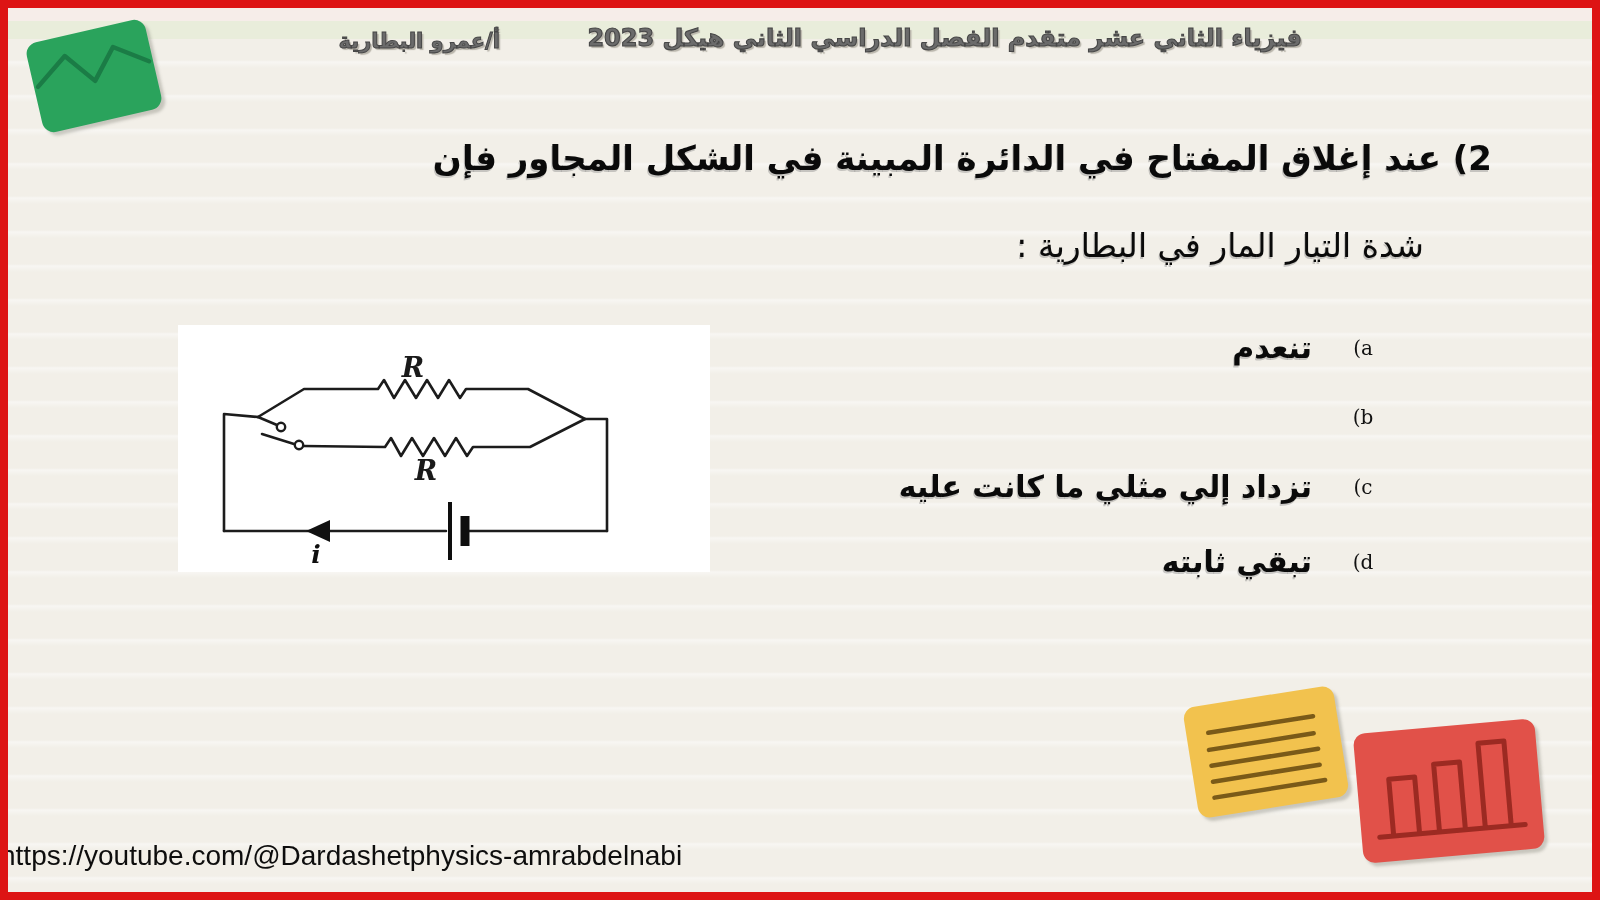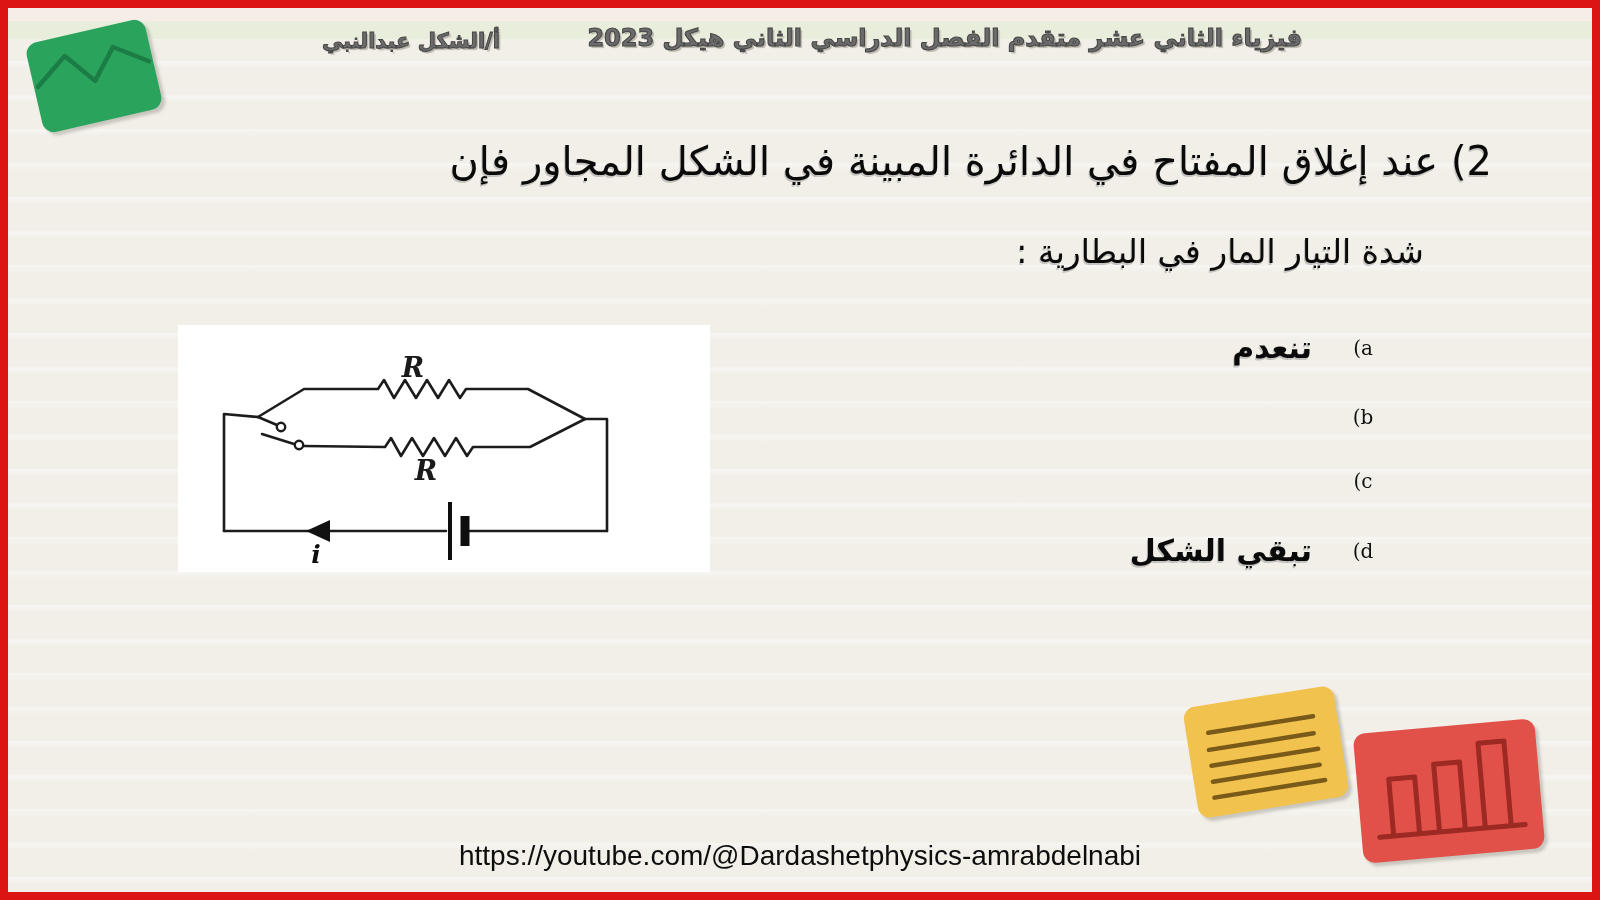--- a/index.html
+++ b/index.html
@@ -26,21 +26,21 @@
   .header-teacher{
     position:absolute;top:29px;right:1100px;direction:rtl;
     font-size:21px;font-weight:bold;color:#6b6b6b;
     -webkit-text-stroke:1px #474747;
     text-shadow:2px 2px 1px #b9b5ab;
     white-space:nowrap;
   }
 
   
   .question{position:absolute;top:138px;right:108px;direction:rtl;text-align:right;color:#0a0a0a;}
-  .q-line1{font-size:40px;font-weight:normal;white-space:nowrap;
+  .q-line1{font-size:34px;font-weight:bold;white-space:nowrap;
     text-shadow:-1px 2px 0 rgba(125,125,125,0.38);}
   .q-line2{font-size:33px;font-weight:normal;white-space:nowrap;margin-top:48px;padding-left:0;
     margin-left:0;margin-right:0;padding-right:68px;
     text-shadow:-1px 2px 0 rgba(125,125,125,0.38);}
 
   
   .options{position:absolute;top:330px;right:222px;direction:rtl;}
   .option-row{display:flex;flex-direction:row;align-items:center;gap:36px;margin-bottom:40px;direction:rtl;}
   .option-letter{font-size:20px;font-weight:normal;color:#111;min-width:30px;text-align:center;
     font-family:"DejaVu Serif",serif;}
@@ -51,41 +51,41 @@
   .circuit-box{position:absolute;left:178px;top:325px;width:532px;height:247px;background:#ffffff;}
   .circuit-box svg{display:block;width:100%;height:100%;}
   .wire{stroke:#1c1c1c;stroke-width:2.6;fill:none;stroke-linecap:round;stroke-linejoin:round;}
   .plate-long{stroke:#0e0e0e;stroke-width:4;fill:none;}
   .plate-short{stroke:#0e0e0e;stroke-width:9;fill:none;}
   .switch-dot{fill:#ffffff;stroke:#1c1c1c;stroke-width:2.4;}
   .r-label{font-family:"DejaVu Serif",serif;font-style:italic;font-weight:bold;font-size:27px;fill:#1a1a1a;}
   .i-label{font-family:"DejaVu Serif",serif;font-style:italic;font-weight:bold;font-size:25px;fill:#0e0e0e;}
 
   
-  .footer-url{position:absolute;left:0;bottom:28px;width:100%;text-align:center;
+  .footer-url{position:absolute;left:0;bottom:28px;width:100%;text-align:left;
     font-family:"Liberation Sans",sans-serif;font-size:28px;color:#0d0d0d;}
 
   
   .sticker{position:absolute;border-radius:12px;box-shadow:3px 4px 3px rgba(120,120,110,0.35);}
   .sticker svg{display:block;width:100%;height:100%;}
   .sticker-green{left:33px;top:30px;width:122px;height:92px;transform:rotate(-13deg);background:#2aa35c;}
   .sticker-yellow{left:1190px;top:696px;width:152px;height:112px;transform:rotate(-9deg);background:#f2c24e;}
   .sticker-red{left:1358px;top:726px;width:182px;height:130px;transform:rotate(-5deg);background:#e15149;}
   .deco-line{fill:none;stroke-linecap:round;stroke-linejoin:round;}
 </style>
 </head>
 <body>
 
 <div class="slide">
 
   <div class="band-pink"></div>
   <div class="band-green"></div>
 
   <div class="header-title">فيزياء الثاني عشر متقدم الفصل الدراسي الثاني هيكل 2023</div>
-  <div class="header-teacher">أ/الشكل عبدالنبي</div>
+  <div class="header-teacher">أ/عمرو البطارية</div>
 
   <div class="sticker sticker-green" style="background: rgb(42, 163, 92);">
     <svg viewBox="0 0 122 92">
       <polyline class="deco-line" points="4,44 37,20 61,51 86,22 118,44" stroke="#1b7c46" stroke-width="4.5"></polyline>
     </svg>
   </div>
 
   <div class="question">
     <div class="q-line1">2) عند إغلاق المفتاح في الدائرة المبينة في الشكل المجاور فإن</div>
     <div class="q-line2">شدة التيار المار في البطارية :</div>
@@ -94,24 +94,25 @@
   <div class="options">
     <div class="option-row">
       <span class="option-letter">a)</span>
       <span class="option-text">تنعدم</span>
     </div>
     <div class="option-row">
       <span class="option-letter">b)</span>
     </div>
     <div class="option-row">
       <span class="option-letter">c)</span>
+      <span class="option-text">تزداد إلي مثلي ما كانت عليه</span>
     </div>
     <div class="option-row">
       <span class="option-letter">d)</span>
-      <span class="option-text">تبقي الشكل</span>
+      <span class="option-text">تبقي ثابته</span>
     </div>
   </div>
 
   <div class="circuit-box">
     <svg viewBox="0 0 532 247">
 
       <path class="wire" d="M46,89 L80,92 M46,89 L46,206"></path>
 
       <path class="wire" d="M80,92 L126,64 L200,64 l6,-9 l10,18 l11,-18 l11,18 l11,-18 l11,18 l11,-18 l11,18 l6,-9 L350,64 L407,94"></path>
 

